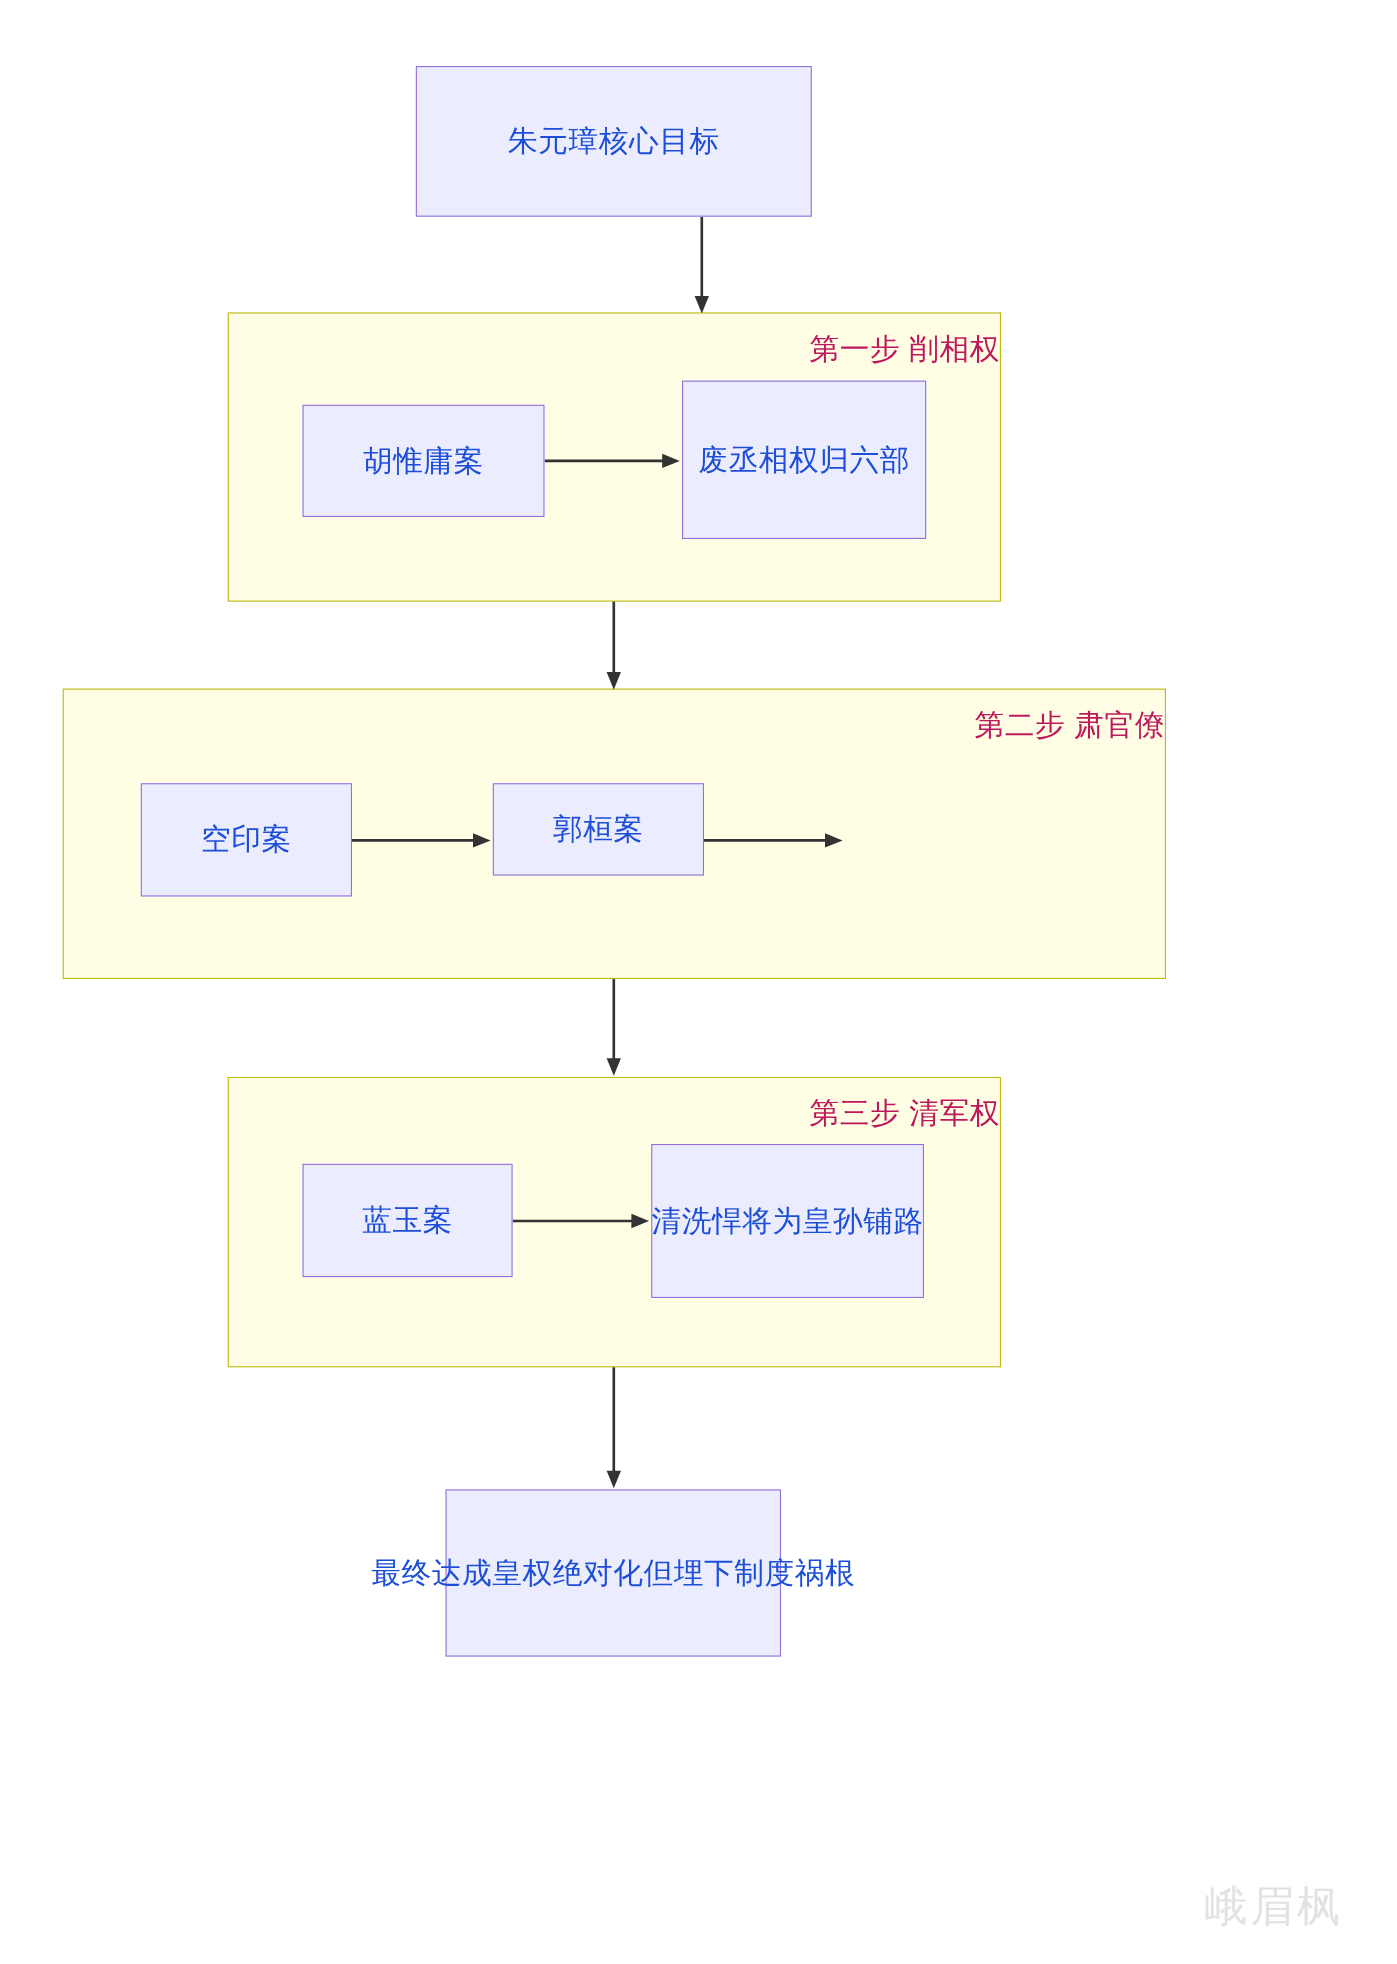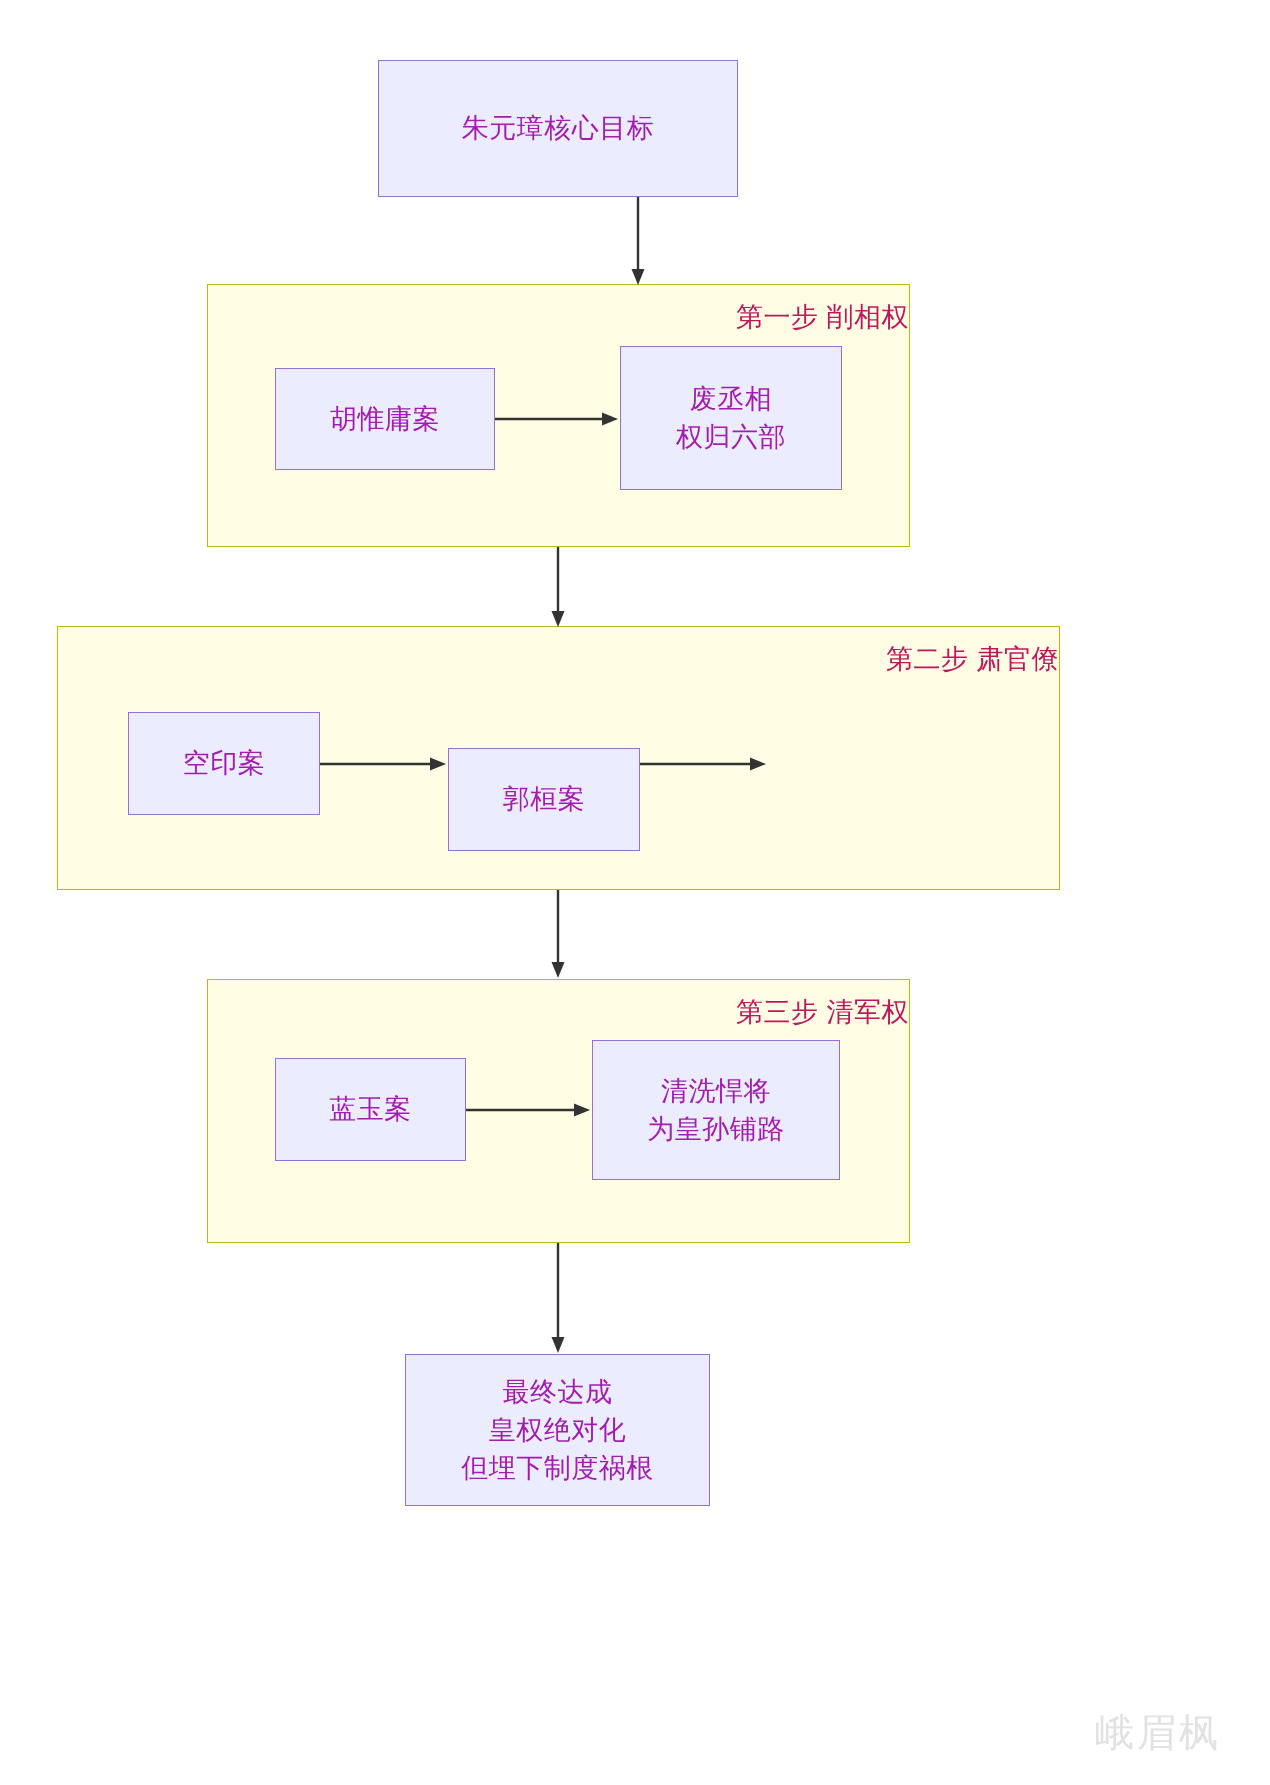--- a/index.html
+++ b/index.html
@@ -17,23 +17,23 @@
     background: #ffffff;
     overflow: hidden;
   }
 
   
   .node {
     position: absolute;
     box-sizing: border-box;
     background: #ececff;
     border: 1.6px solid #9370db;
-    color: #a21caf;
+    color: #1d4ed8;
     display: flex;
-    flex-direction: column;
+    flex-direction: row;
     align-items: center;
     justify-content: center;
     text-align: center;
     font-size: 27px;
     line-height: 1.42;
     letter-spacing: 0.5px;
     z-index: 3;
   }
   .node .line { display: block; white-space: nowrap; }
 
@@ -118,21 +118,21 @@
   </div>
 
   <div class="cluster" style="left:57px; top:626px; width:1003px; height:264px;">
     <div class="cluster-title">第二步 肃官僚</div>
   </div>
 
   <div class="node" style="left:128px; top:712px; width:192px; height:103px;">
     <span class="line">空印案</span>
   </div>
 
-  <div class="node" style="left:448px; top:748px; width:192px; height:103px;text-align:center;">
+  <div class="node" style="left:448px; top:712px; width:192px; height:84px;text-align:center;">
     <span class="line">郭桓案</span>
   </div>
 
 
   <div class="edge" style="left:320px; top:756px; width:128px; height:16px;">
     <svg width="128" height="16" viewBox="0 0 128 16">
       <line x1="0" y1="8" x2="113" y2="8" stroke="#333333" stroke-width="2.4"></line>
       <polygon points="126,8 110,1.5 110,14.5" fill="#333333"></polygon>
     </svg>
   </div>

